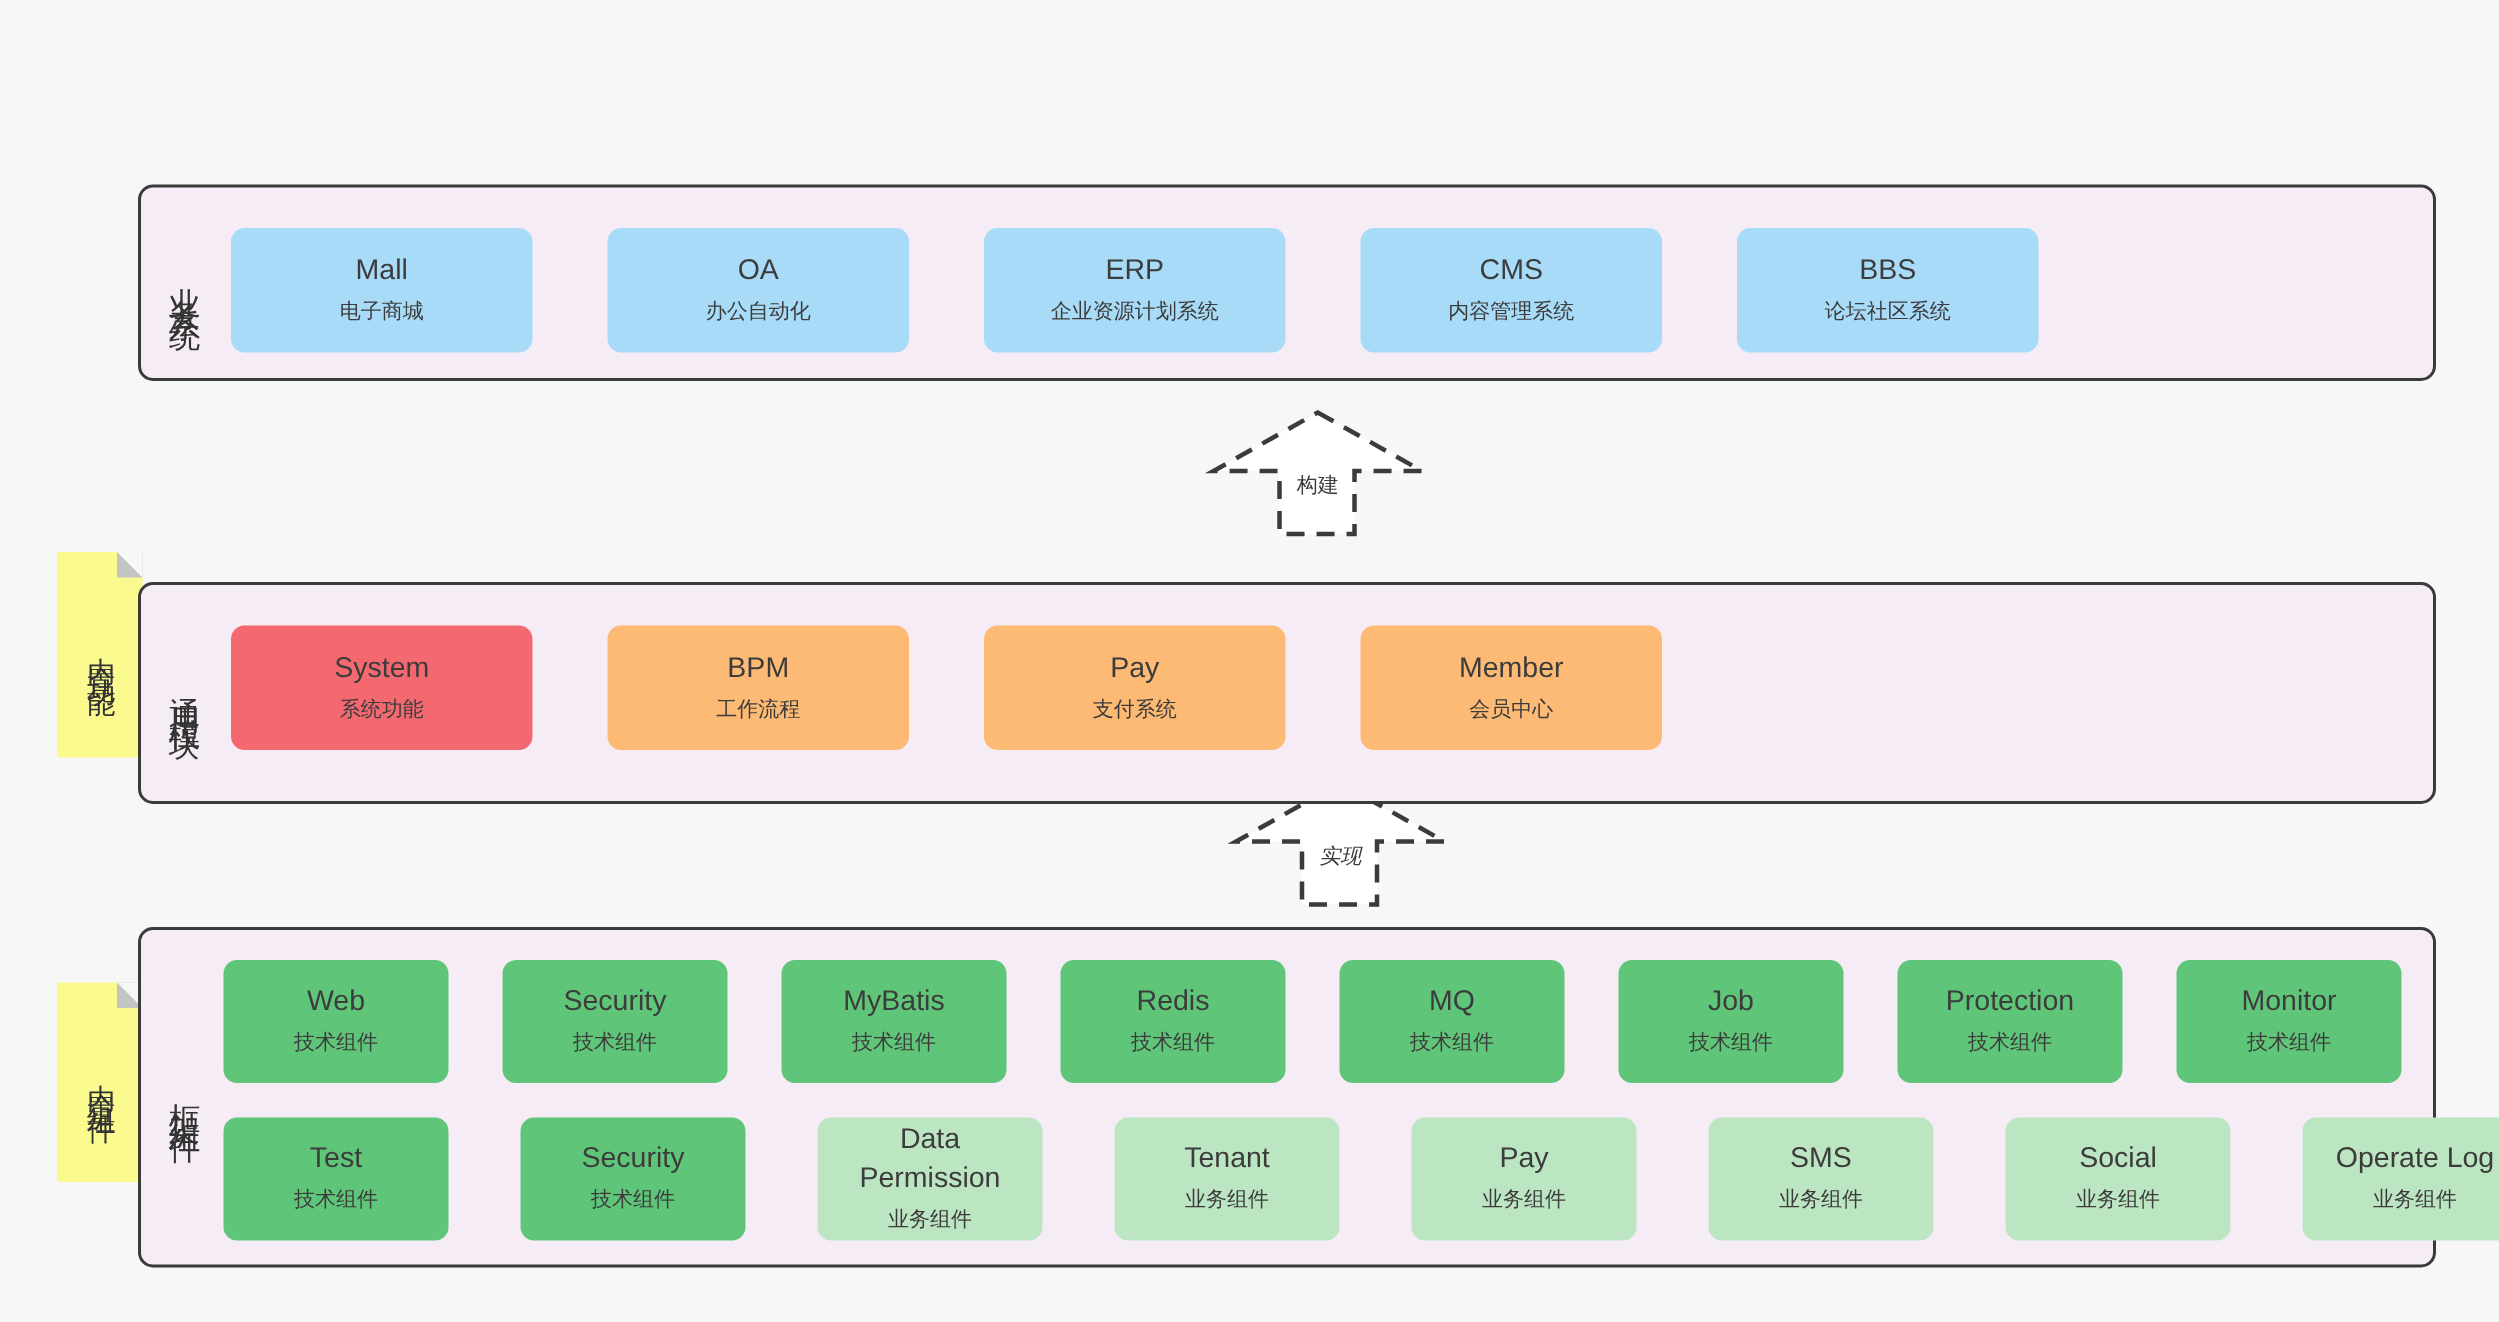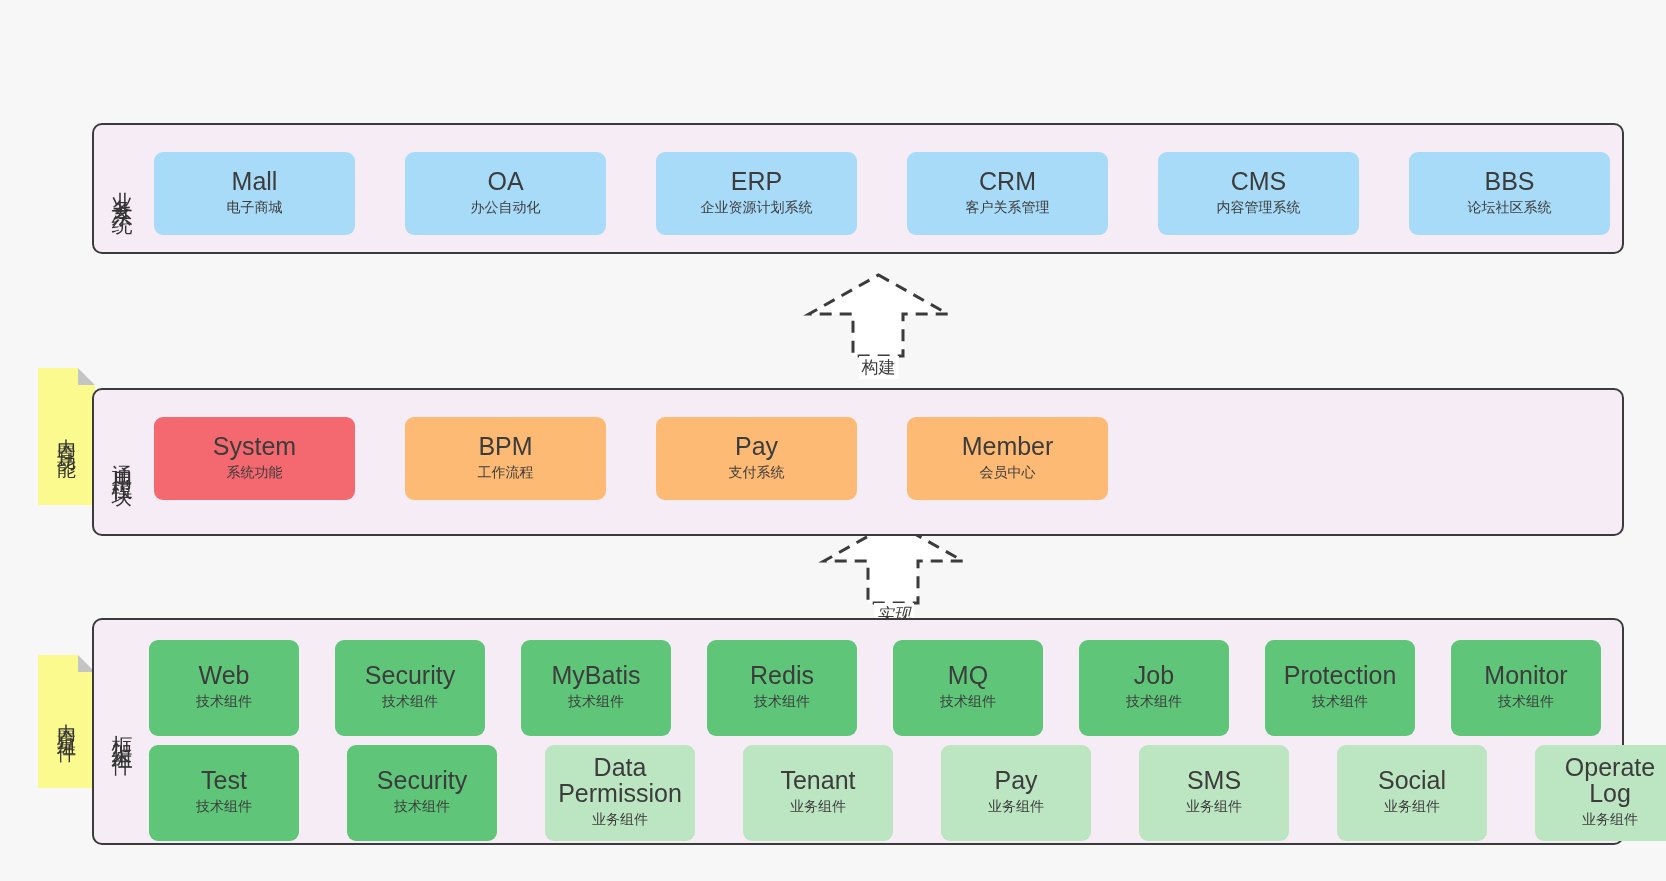--- a/index.html
+++ b/index.html
@@ -31,24 +31,24 @@
   .row6{left:60px;top:27px;gap:50px;}
   .row8a{left:55px;top:20px;gap:36px;}
   .row8b{left:55px;top:125px;gap:48px;}
 
   .box{
     box-sizing:border-box;border-radius:9px;
     display:flex;flex-direction:column;align-items:center;justify-content:center;
     text-align:center;line-height:26px;font-size:18px;
     padding:0 12px;
   }
-  .box .en{font-size:25px;}
+  .box .en{font-size:19px;}
   .box .zh{font-size:14px;}
   .b6{width:201px;height:83px;}
-  .b8{width:150px;height:96px;}
+  .b8{width:150px;height:82px;}
   .blue{background:#a8dbf7;}
   .red{background:#f4686f;}
   .pink{background:#fdba74;}
   .gdark{background:#5fc679;}
   .glight{background:#bce5c2;}
 
   
   .sticky{
     position:absolute;left:38px;width:57px;background:#fafa8e;z-index:1;
     display:flex;align-items:center;justify-content:center;
@@ -65,22 +65,22 @@
     font-size:19px;letter-spacing:7px;color:#333;white-space:nowrap;
   }
 
   
   .uparrow{position:absolute;width:143px;height:85px;z-index:1;}
   .arrow-build{left:807px;top:273px;}
   .arrow-impl{left:822px;top:520px;font-style:italic;}
   .uparrow svg{position:absolute;inset:0;overflow:visible;}
   .uparrow .alabel{
     position:absolute;left:50%;top:42px;transform:translateX(-50%);
-    background:#fff;padding:0 3px;font-size:17px;color:#3c3c3c;
-    white-space:nowrap;z-index:2;margin-top:41px;
+    background:#fff;padding:0 3px;font-size:14px;color:#3c3c3c;
+    white-space:nowrap;z-index:2;
   }
 </style>
 </head>
 <body>
 
 <div class="stage">
 
   <div class="sticky sticky-modules">
     <div class="vtext">内置功能</div>
   </div>
@@ -109,24 +109,20 @@
         <div class="en">Mall</div>
         <div class="zh">电子商城</div>
       </div>
       <div class="box b6 blue">
         <div class="en">OA</div>
         <div class="zh">办公自动化</div>
       </div>
       <div class="box b6 blue">
         <div class="en">ERP</div>
         <div class="zh">企业资源计划系统</div>
-      </div>
-      <div class="box b6 blue">
-        <div class="en">CRM</div>
-        <div class="zh">客户关系管理</div>
       </div>
       <div class="box b6 blue">
         <div class="en">CMS</div>
         <div class="zh">内容管理系统</div>
       </div>
       <div class="box b6 blue">
         <div class="en">BBS</div>
         <div class="zh">论坛社区系统</div>
       </div>
     </div>

